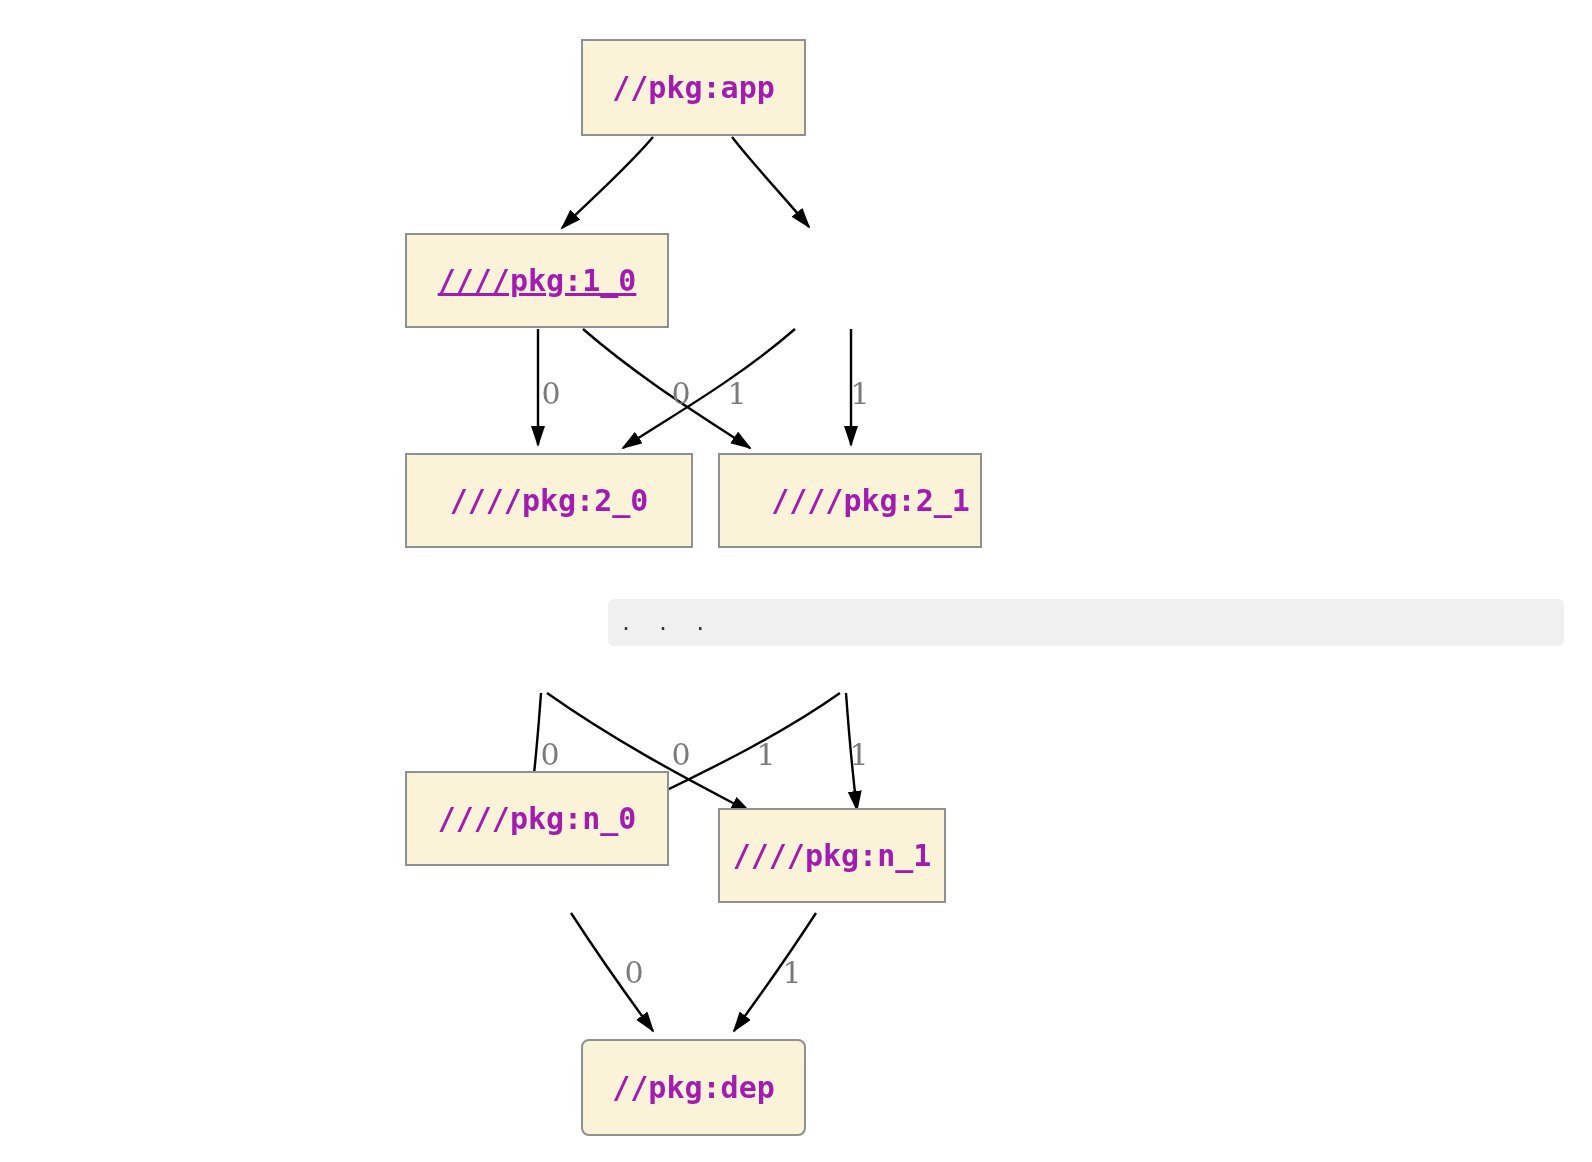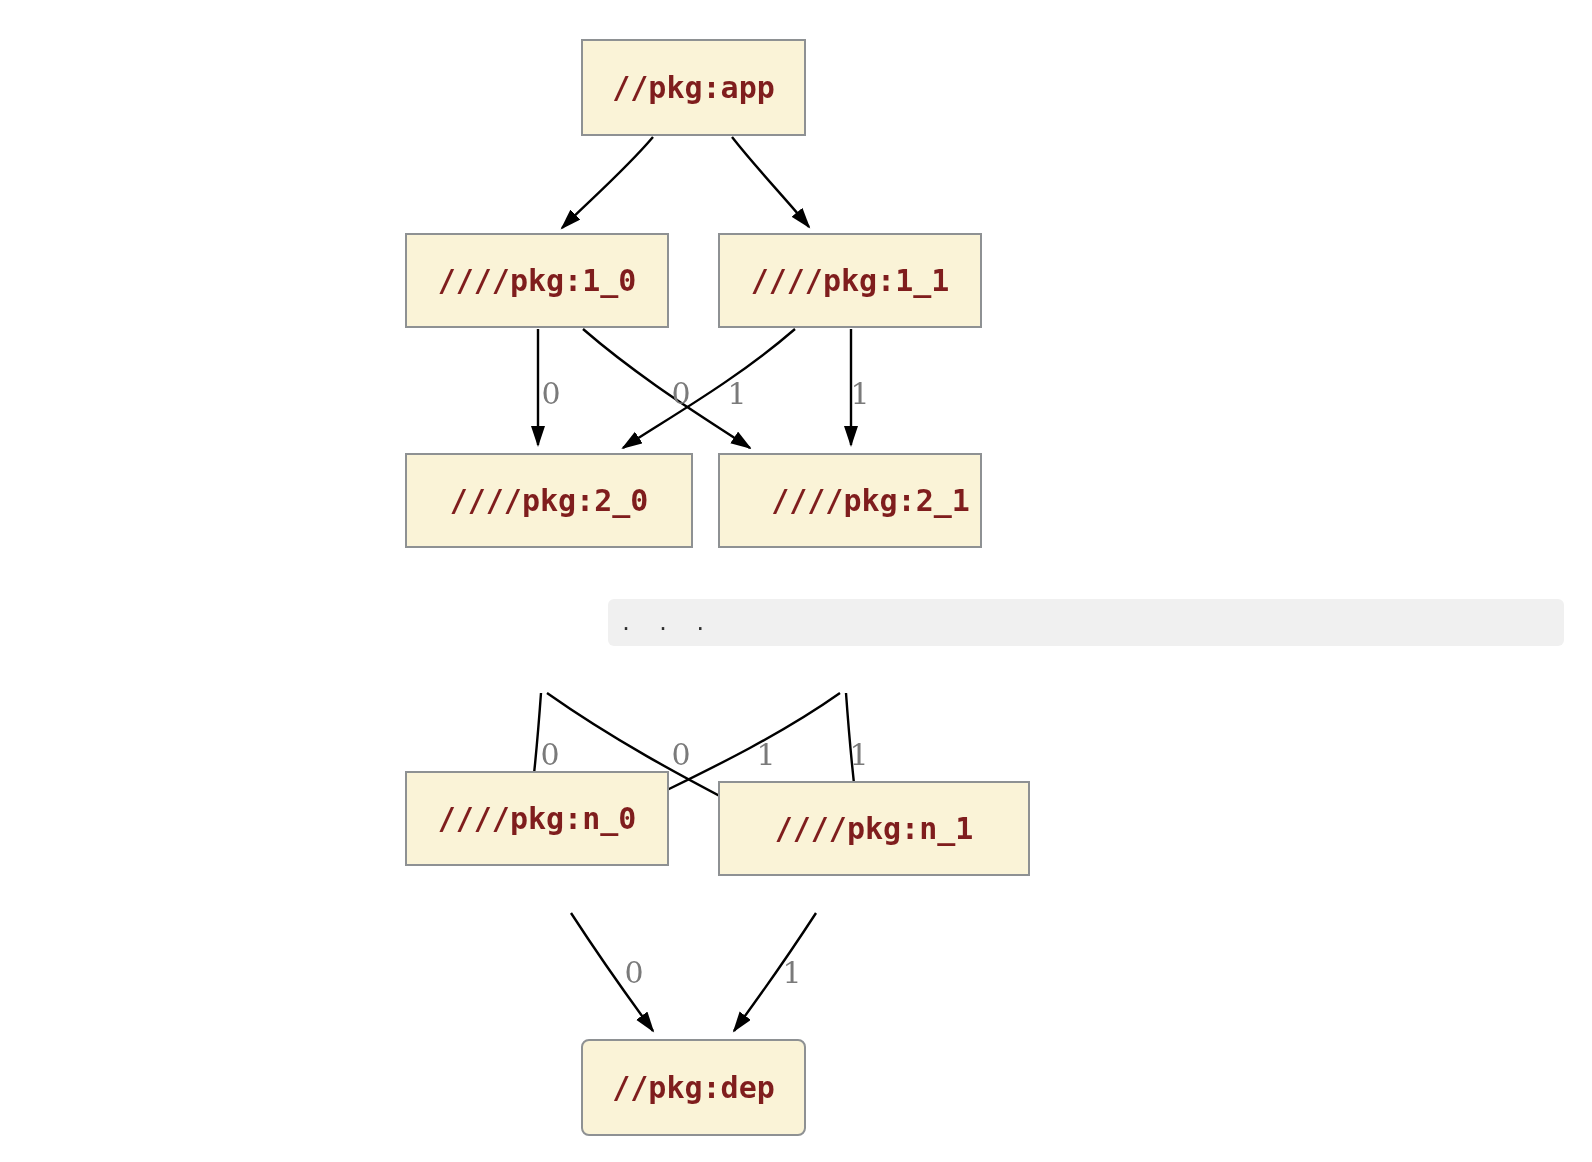--- a/index.html
+++ b/index.html
@@ -38,30 +38,30 @@
     position: absolute;
     box-sizing: border-box;
     background: #faf3d7;
     border: 2.7px solid #8e9193;
     display: flex;
     align-items: center;
     justify-content: center;
     font-family: "DejaVu Sans Mono", monospace;
     font-weight: bold;
     font-size: 30px;
-    color: #7f1d1d;
+    color: #a21caf;
     white-space: nowrap;
   }
   .n-app  { left: 581px; top: 39px;   width: 225px; height: 97px; }
-  .n-1_0  { left: 405px; top: 233px;  width: 264px; height: 95px; }
+  .n-1_0  { left: 405px; top: 233px;  width: 264px; height: 95px; text-decoration: underline; }
   .n-1_1  { left: 718px; top: 233px;  width: 264px; height: 95px; }
   .n-2_0  { left: 405px; top: 453px;  width: 288px; height: 95px; }
   .n-2_1  { left: 718px; top: 453px;  width: 264px; height: 95px; padding-left: 41px; }
   .n-n_0  { left: 405px; top: 771px;  width: 264px; height: 95px; }
-  .n-n_1  { left: 718px; top: 781px;  width: 312px; height: 95px; }
+  .n-n_1  { left: 718px; top: 808px;  width: 228px; height: 95px; }
   .n-dep  { left: 581px; top: 1039px; width: 225px; height: 97px; border-radius: 8px; }
   .ellipsis-band {
     position: absolute;
     left: 608px;
     top: 599px;
     width: 956px;
     height: 47px;
     background: #f0f0f0;
     border-radius: 6px;
     display: flex;
@@ -117,23 +117,20 @@
     <text class="edge-label" x="634" y="983">0</text>
     <text class="edge-label" x="792" y="983">1</text>
   </svg>
 
   <div class="node n-app">
     <span>//pkg:app</span>
   </div>
   <div class="node n-1_0">
     <span>////pkg:1_0</span>
   </div>
-  <div class="node n-1_1">
-    <span>////pkg:1_1</span>
-  </div>
   <div class="node n-2_0">
     <span>////pkg:2_0</span>
   </div>
   <div class="node n-2_1">
     <span>////pkg:2_1</span>
   </div>
   <div class="node n-n_0">
     <span>////pkg:n_0</span>
   </div>
   <div class="node n-n_1">

